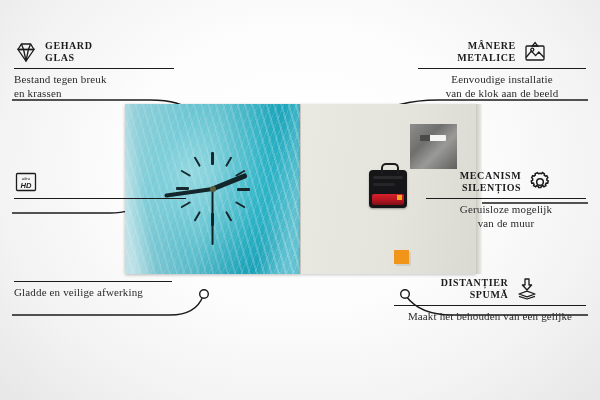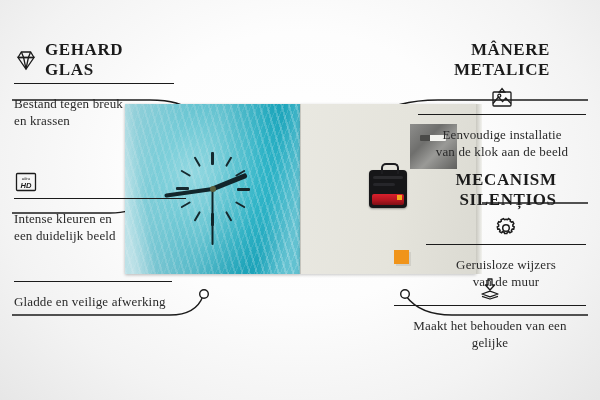--- a/index.html
+++ b/index.html
@@ -71,28 +71,28 @@
   .mech .batt:after{content:"";position:absolute;right:2px;top:1px;width:5px;height:5px;background:#f3a81c;}
   .mech .ridge{position:absolute;left:4px;top:6px;width:30px;height:3px;background:#2a2a2d;border-radius:2px;}
   .mech .ridge2{position:absolute;left:4px;top:13px;width:22px;height:3px;background:#26262a;border-radius:2px;}
   .foam{position:absolute;left:93px;top:146px;width:15px;height:14px;background:#f0941a;
     box-shadow:2px 2px 0 rgba(0,0,0,.08);}
 
   
   .feat{position:absolute;}
   .feat .head{display:flex;align-items:center;gap:7px;}
   .feat .ttl{
-    font-size:17px;font-weight:700;letter-spacing:.6px;color:#1b1b1b;
+    font-size:10px;font-weight:700;letter-spacing:.6px;color:#1b1b1b;
     line-height:1.16;text-transform:uppercase;
   }
   .feat .rule{height:0;border-top:1.3px solid #1b1b1b;margin-top:4px;}
-  .feat .cap-txt{font-size:13px;color:#2a2a2a;line-height:1.28;margin-top:12px;letter-spacing:.15px;}
+  .feat .cap-txt{font-size:11px;color:#2a2a2a;line-height:1.28;margin-top:3px;letter-spacing:.15px;}
   .feat.left .head{justify-content:flex-start;}
   .feat.left .cap-txt{text-align:left;}
-  .feat.right .head{justify-content:center;flex-direction:column;}
+  .feat.right .head{justify-content:center;}
   .feat.right .ttl{text-align:right;}
   .feat.right .cap-txt{text-align:center;}
   .ico{width:24px;height:24px;flex:0 0 24px;display:block;font-style:italic;}
   .ico svg{display:block;width:24px;height:24px;}
 
   svg.links{position:absolute;inset:0;width:600px;height:400px;pointer-events:none;}
 </style>
 </head>
 <body>
 
@@ -204,24 +204,20 @@
     <div class="head">
       <span class="ico">
         <svg viewBox="0 0 24 24" fill="none" stroke="#1b1b1b" stroke-width="1.3">
           <rect x="2.5" y="3.5" width="19" height="17" rx="1"></rect>
           <text x="12" y="10.3" font-family="Liberation Sans, sans-serif" font-size="4.4" fill="#1b1b1b" stroke="none" text-anchor="middle">ultra</text>
           <text x="12" y="17.6" font-family="Liberation Sans, sans-serif" font-size="7.6" font-weight="bold" fill="#1b1b1b" stroke="none" text-anchor="middle">HD</text>
         </svg>
       </span>
     </div>
     <div class="rule"></div>
-    <div class="cap-txt">
-      <span>Intense kleuren en</span><br>
-      <span>een duidelijk beeld</span>
-    </div>
   </div>
 
   <div class="feat left" style="left:14px;top:277px;width:158px;">
     <div class="rule"></div>
     <div class="cap-txt">
       <span>Gladde en veilige afwerking</span>
     </div>
   </div>
 
   <div class="feat right" style="right:14px;top:40px;width:168px;">
@@ -254,27 +250,31 @@
       </span>
       <span class="ico">
         <svg viewBox="0 0 24 24" fill="none" stroke="#1b1b1b" stroke-width="1.5">
           <path d="M12 3.2l1.6.5.9-1.1 1.9 1.2-.2 1.4 1.3 1 1.3-.5 1 2-1 1 .1 1.6 1.3.6-.5 2.2-1.4-.1-.9 1.3.5 1.3-2 1.1-1-1-1.5.4-.5 1.4h-2.3l-.5-1.4-1.5-.4-1 1-2-1.1.5-1.3-.9-1.3-1.4.1-.5-2.2 1.3-.6.1-1.6-1-1 1-2 1.3.5 1.3-1-.2-1.4L9.5 2.6l.9 1.1 1.6-.5z"></path>
           <circle cx="12" cy="12" r="3.3"></circle>
         </svg>
       </span>
     </div>
     <div class="rule"></div>
     <div class="cap-txt">
-      <span>Geruisloze wijzers</span><br>
+      <span>Geruisloze mogelijk</span><br>
       <span>van de muur</span>
     </div>
   </div>
 
   <div class="feat right" style="right:14px;top:277px;width:192px;">
     <div class="head">
+      <span class="ttl">
+        <span>DISTANȚIER</span><br>
+        <span>SPUMĂ</span>
+      </span>
       <span class="ico">
         <svg viewBox="0 0 24 24" fill="none" stroke="#1b1b1b" stroke-width="1.3" stroke-linejoin="round">
           <path d="M10 2h4v6h2.6L12 13 7.4 8H10V2z"></path>
           <path d="M12 14.2 4 17l8 2.8 8-2.8-8-2.8z"></path>
           <path d="M4 19.4 12 22l8-2.6"></path>
         </svg>
       </span>
     </div>
     <div class="rule"></div>
     <div class="cap-txt">

